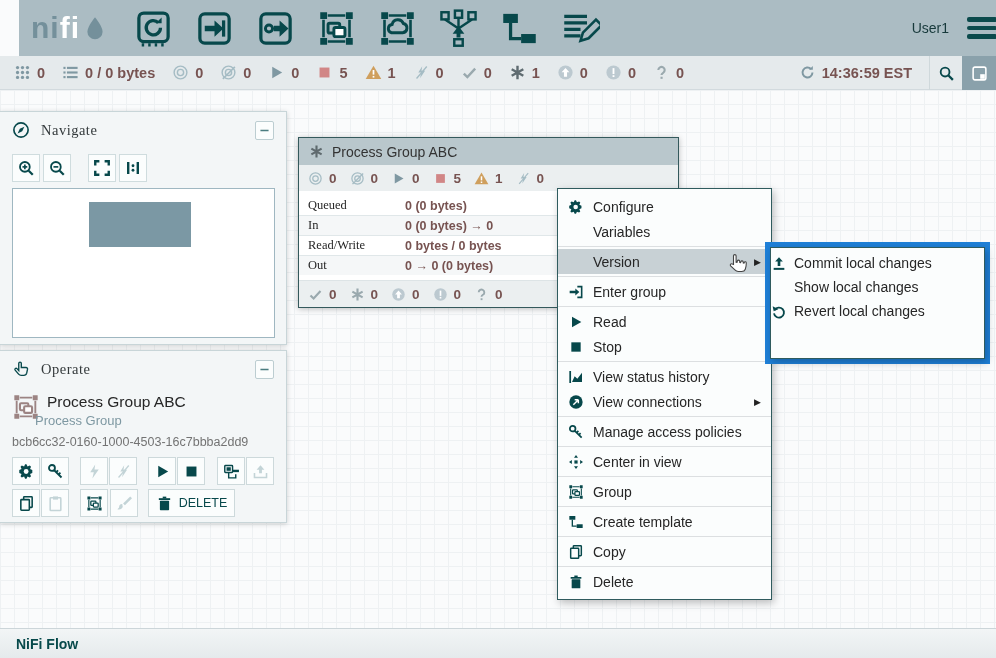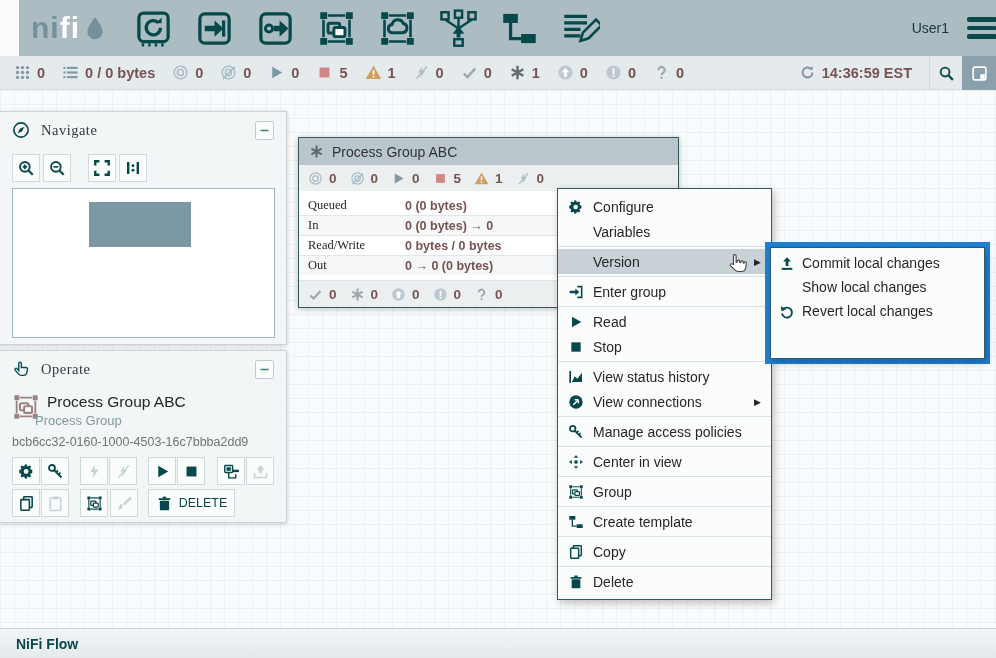--- a/index.html
+++ b/index.html
@@ -92,21 +92,21 @@
   .mi{height:25px;display:flex;align-items:center;padding:0 10px;gap:9px;font-size:14px;color:#262626;cursor:pointer}
   .mi.hov{background:#c8d1d5}
   .mic{width:16px;height:16px;color:#07484b;flex:none}
   .mic svg{width:16px;height:16px}
   .sub-arrow{margin-left:auto;color:#222;font-size:9px}
   
   .subframe{position:absolute;left:765px;top:152px;width:215px;height:112px;border:5px solid #1f80d8;
             box-sizing:content-box;z-index:6}
   .submenu{width:100%;height:100%;background:#fbfdfd;border:1px solid #2f5b5e;box-sizing:border-box;
            padding:2px 0;box-shadow:2px 3px 8px rgba(0,0,0,.25)}
-  .submenu .mi{height:24px;padding:0 8px;gap:8px}
+  .submenu .mi{height:24px;padding:0 0;gap:8px}
   .submenu .mic{width:15px;height:15px}
   .submenu .mg{padding:1px 0}
   
   .cursor{position:absolute;left:724px;top:160px;width:24px;height:26px;z-index:10;pointer-events:none}
   
   .footer{position:absolute;bottom:0;left:0;width:996px;height:30px;
           background:linear-gradient(#f2f5f6,#e5eaec);border-top:1px solid #ccd5d9;
           display:flex;align-items:center;padding-left:16px;box-sizing:border-box}
   .crumb{color:#07494b;font-weight:bold;font-size:14px;cursor:pointer}
 </style>

